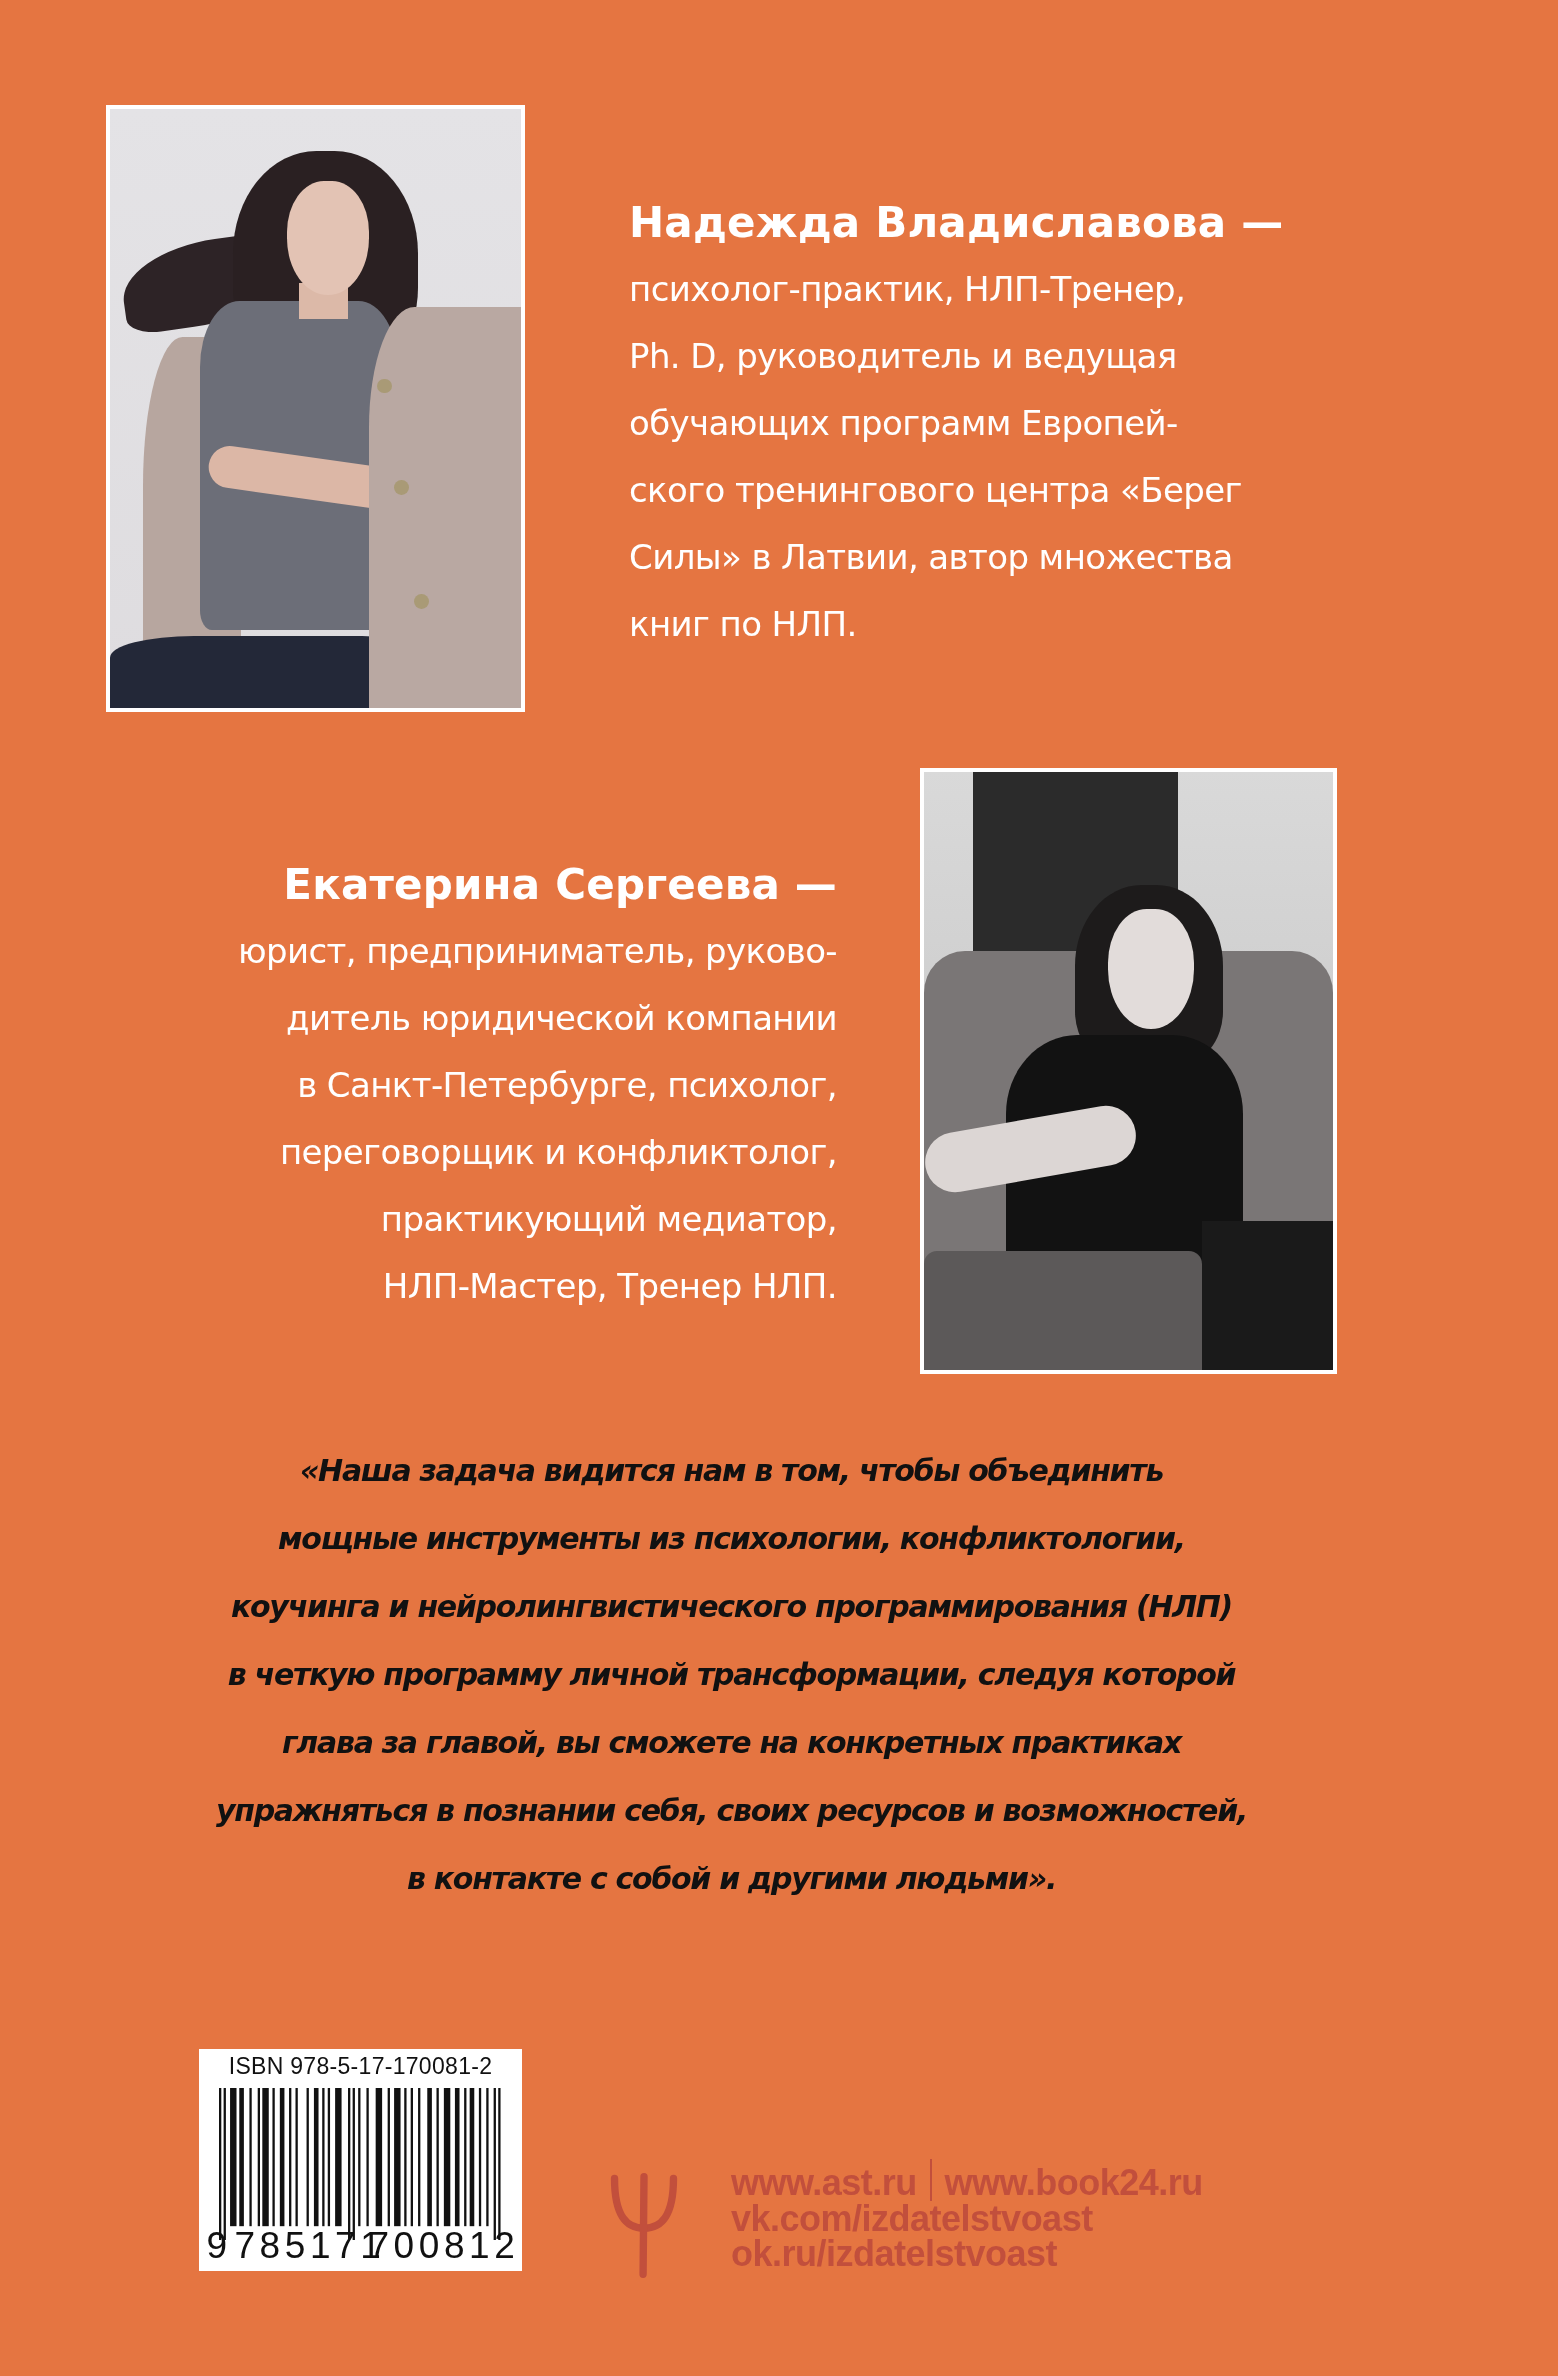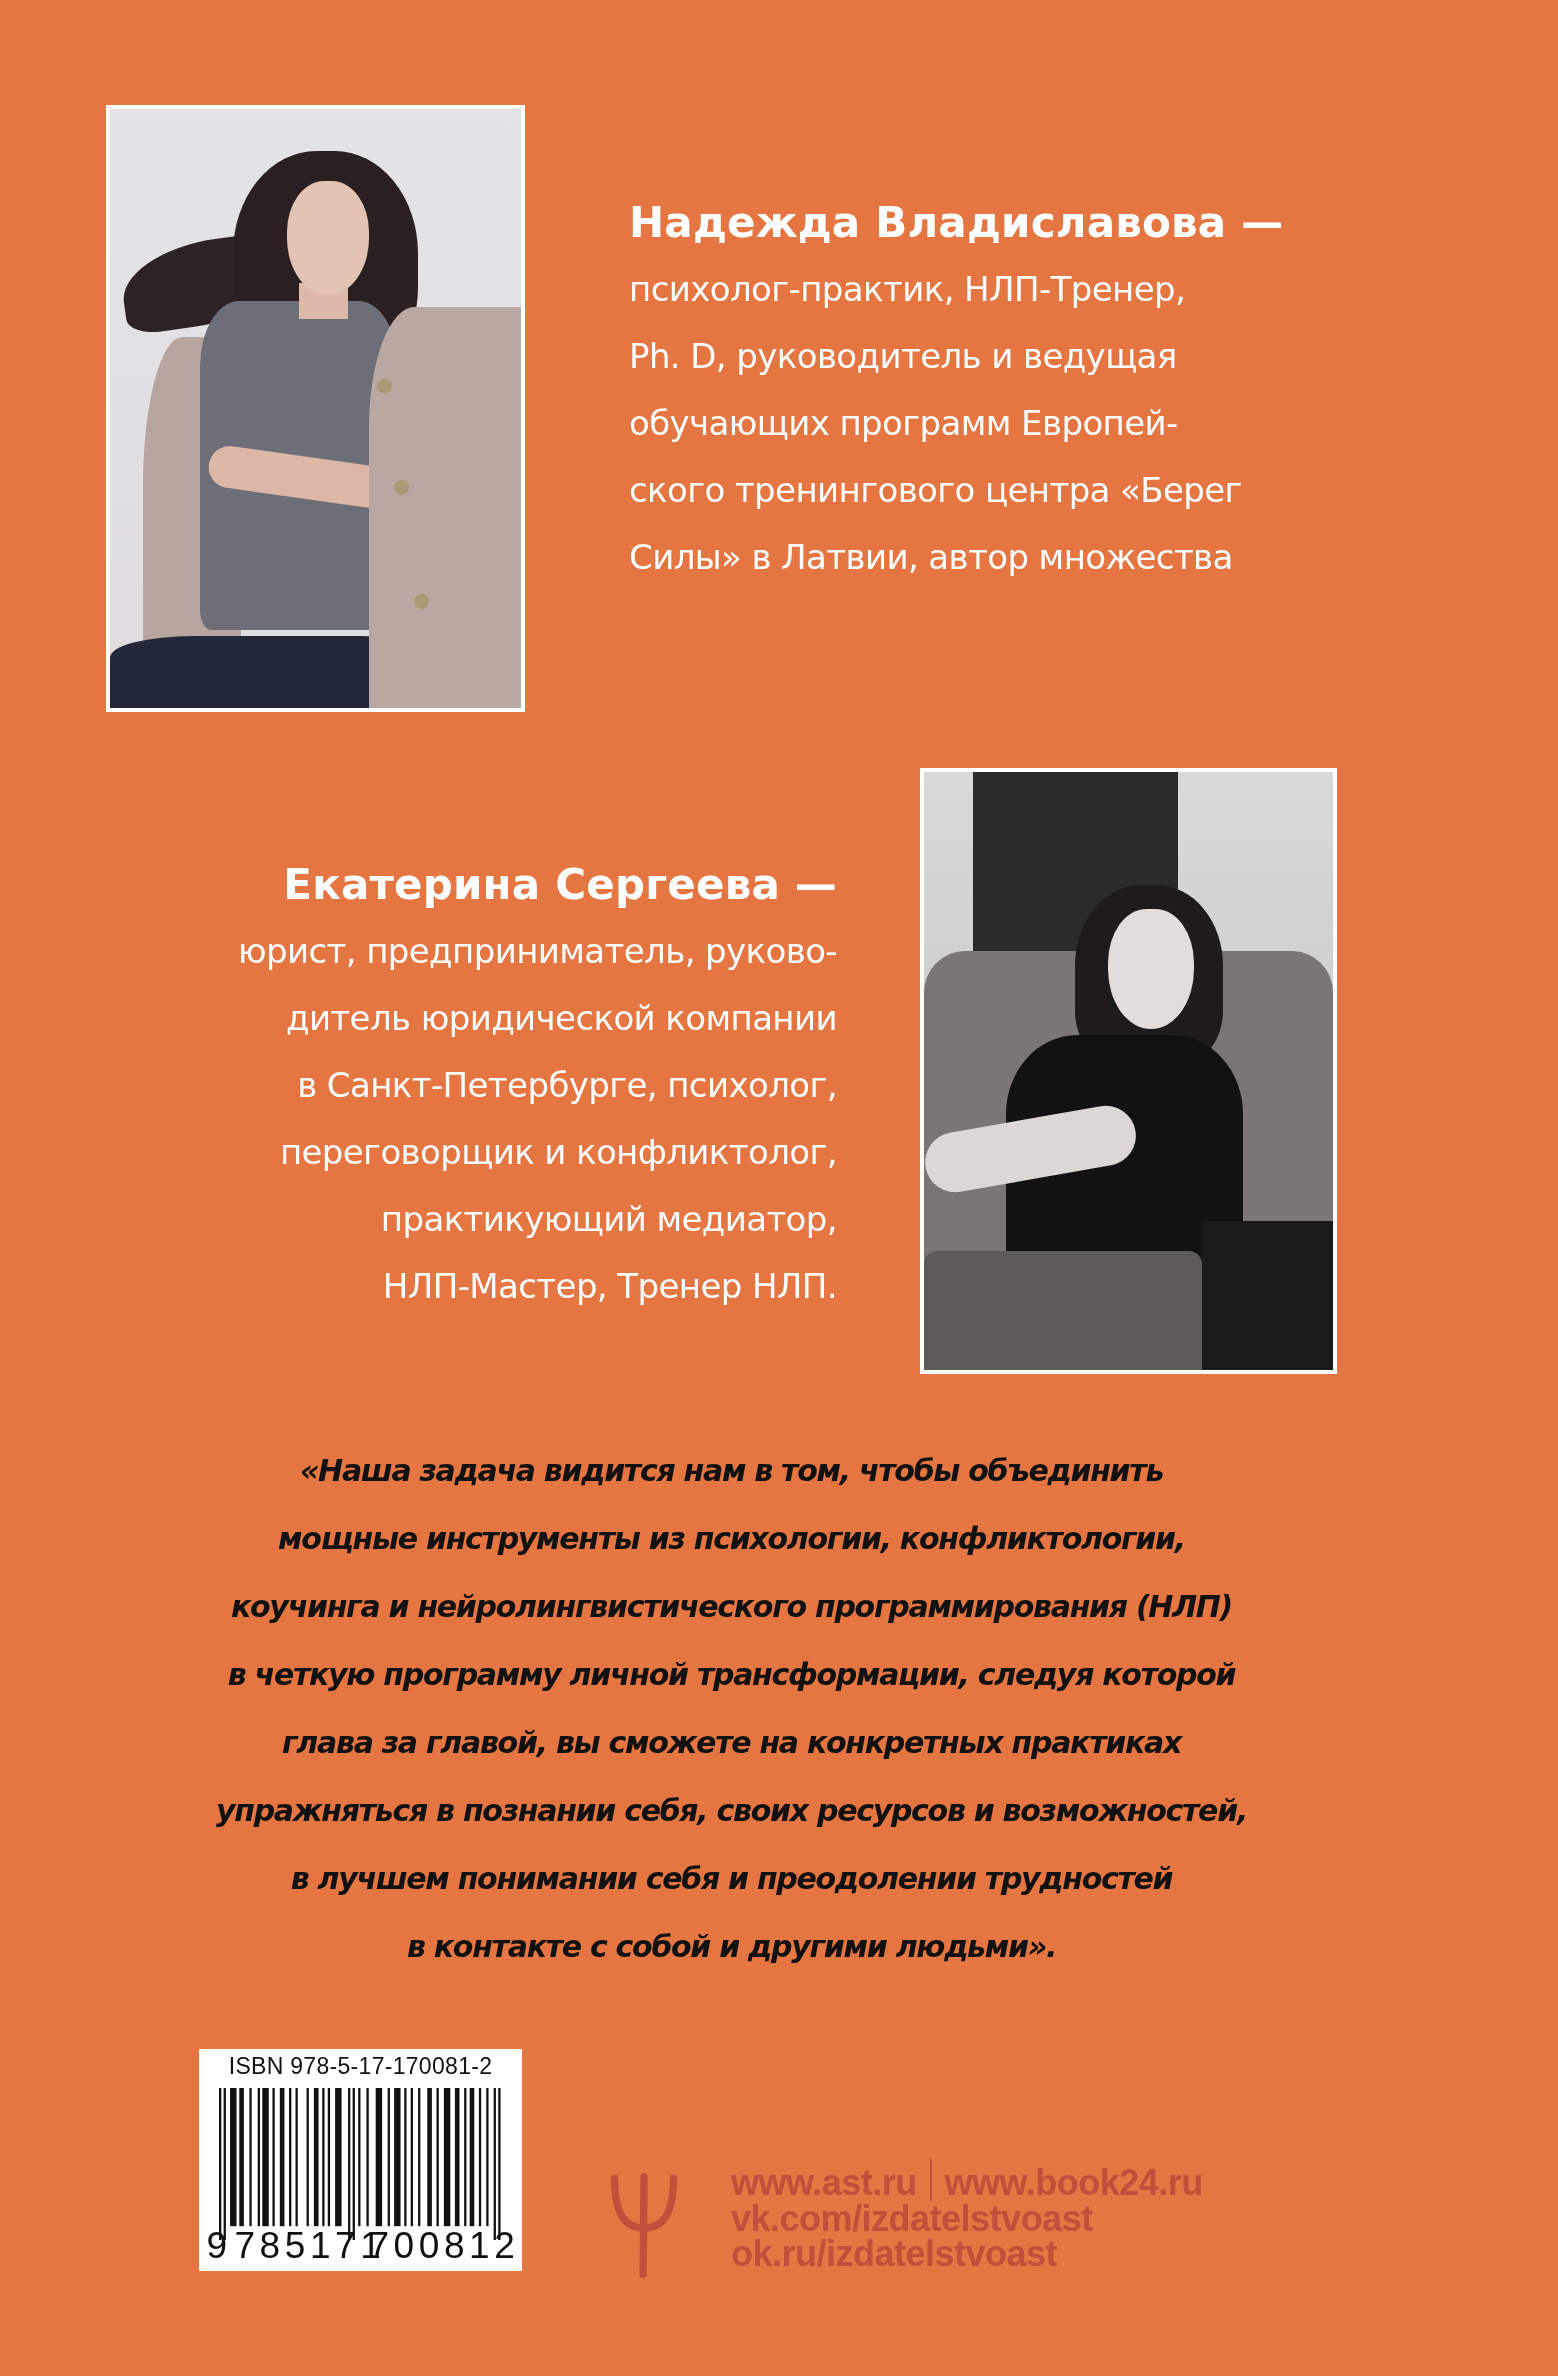--- a/index.html
+++ b/index.html
@@ -171,20 +171,21 @@
   </div>
 </div>
 
 <div id="author1" class="author">
   <div class="author-name">Надежда Владиславова —</div>
   <div class="author-line">психолог-практик, НЛП-Тренер,</div>
   <div class="author-line">Ph. D, руководитель и ведущая</div>
   <div class="author-line">обучающих программ Европей-</div>
   <div class="author-line">ского тренингового центра «Берег</div>
   <div class="author-line">Силы» в Латвии, автор множества</div>
+  <div class="author-line">книг по НЛП.</div>
 </div>
 
 <div id="author2" class="author">
   <div class="author-name">Екатерина Сергеева —</div>
   <div class="author-line">юрист, предприниматель, руково-</div>
   <div class="author-line">дитель юридической компании</div>
   <div class="author-line">в Санкт-Петербурге, психолог,</div>
   <div class="author-line">переговорщик и конфликтолог,</div>
   <div class="author-line">практикующий медиатор,</div>
   <div class="author-line">НЛП-Мастер, Тренер НЛП.</div>
@@ -203,21 +204,20 @@
   </div>
 </div>
 
 <div id="quote">
   <div class="quote-line">«Наша задача видится нам в том, чтобы объединить</div>
   <div class="quote-line">мощные инструменты из психологии, конфликтологии,</div>
   <div class="quote-line">коучинга и нейролингвистического программирования (НЛП)</div>
   <div class="quote-line">в четкую программу личной трансформации, следуя которой</div>
   <div class="quote-line">глава за главой, вы сможете на конкретных практиках</div>
   <div class="quote-line">упражняться в познании себя, своих ресурсов и возможностей,</div>
-  <div class="quote-line">в лучшем понимании себя и преодолении трудностей</div>
   <div class="quote-line">в контакте с собой и другими людьми».</div>
 </div>
 
 <div id="barcode-box">
   <div id="isbn-text">ISBN 978-5-17-170081-2</div>
   <svg id="bars" viewBox="0 0 306 165" preserveAspectRatio="none">
     <g fill="#111">
       <rect x="0" y="0" width="2.5" height="165"></rect>
       <rect x="5" y="0" width="2.5" height="165"></rect>
       <rect x="12" y="0" width="7" height="150"></rect>

